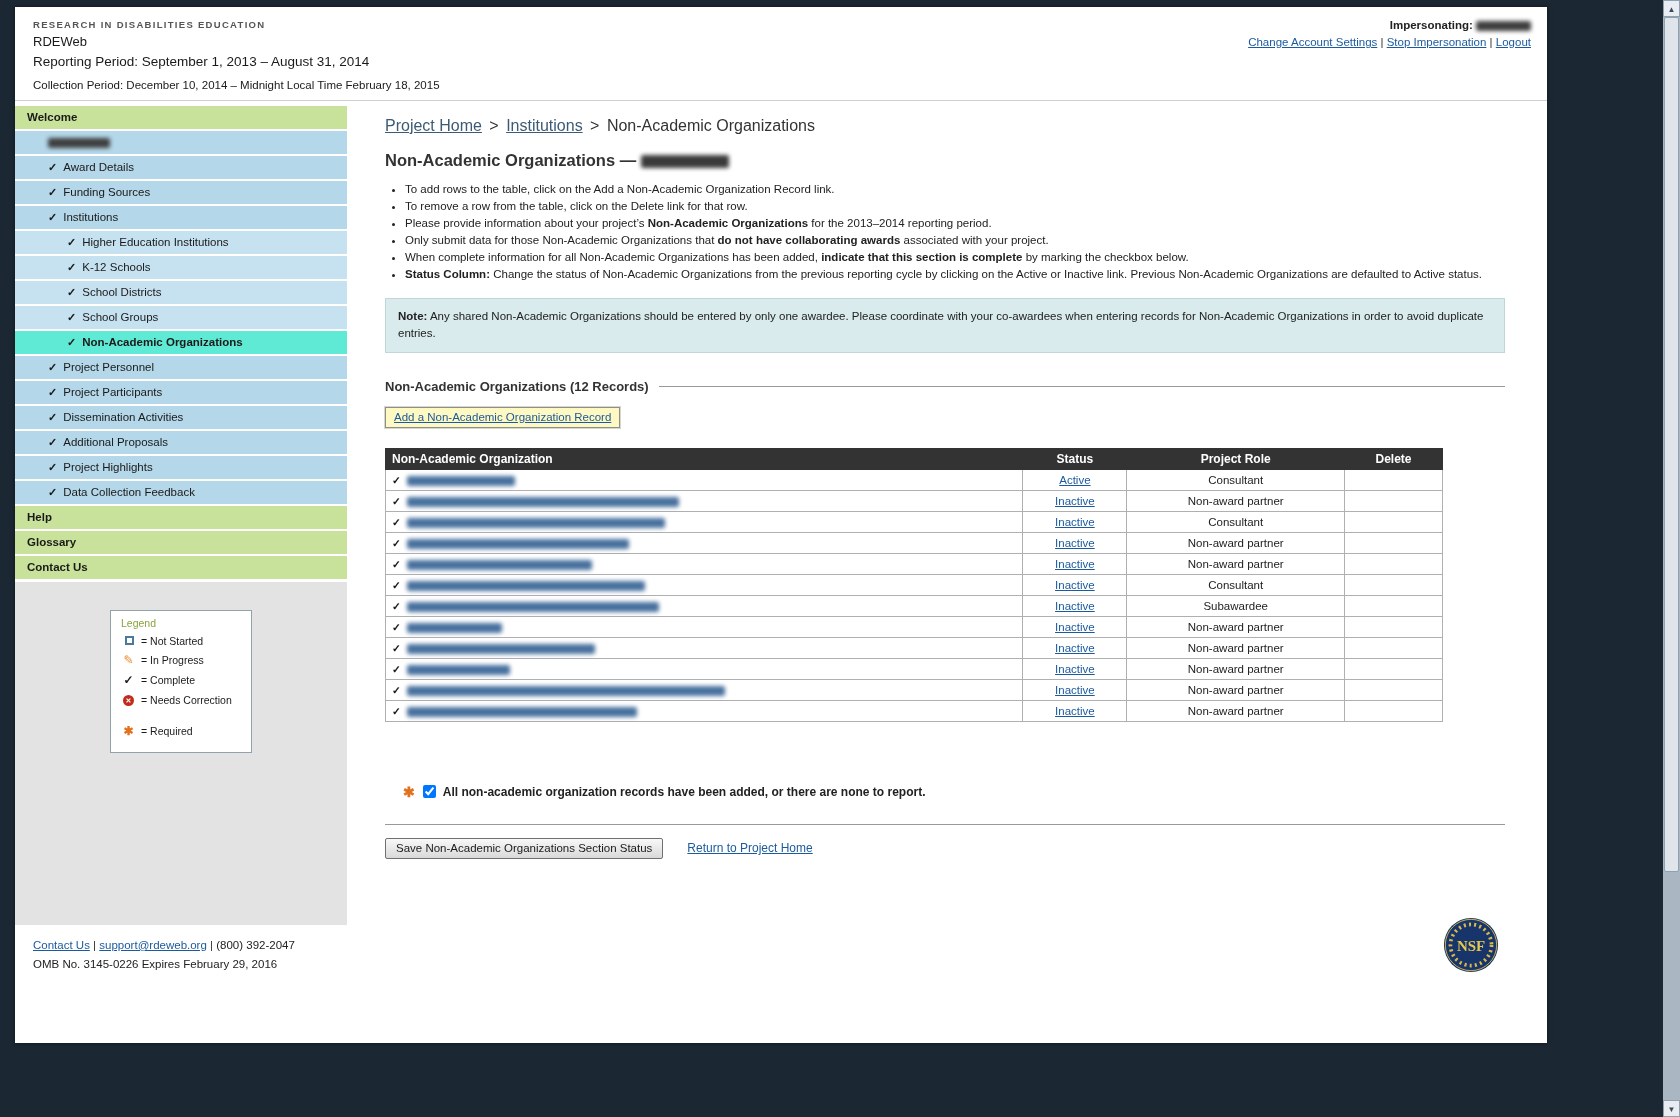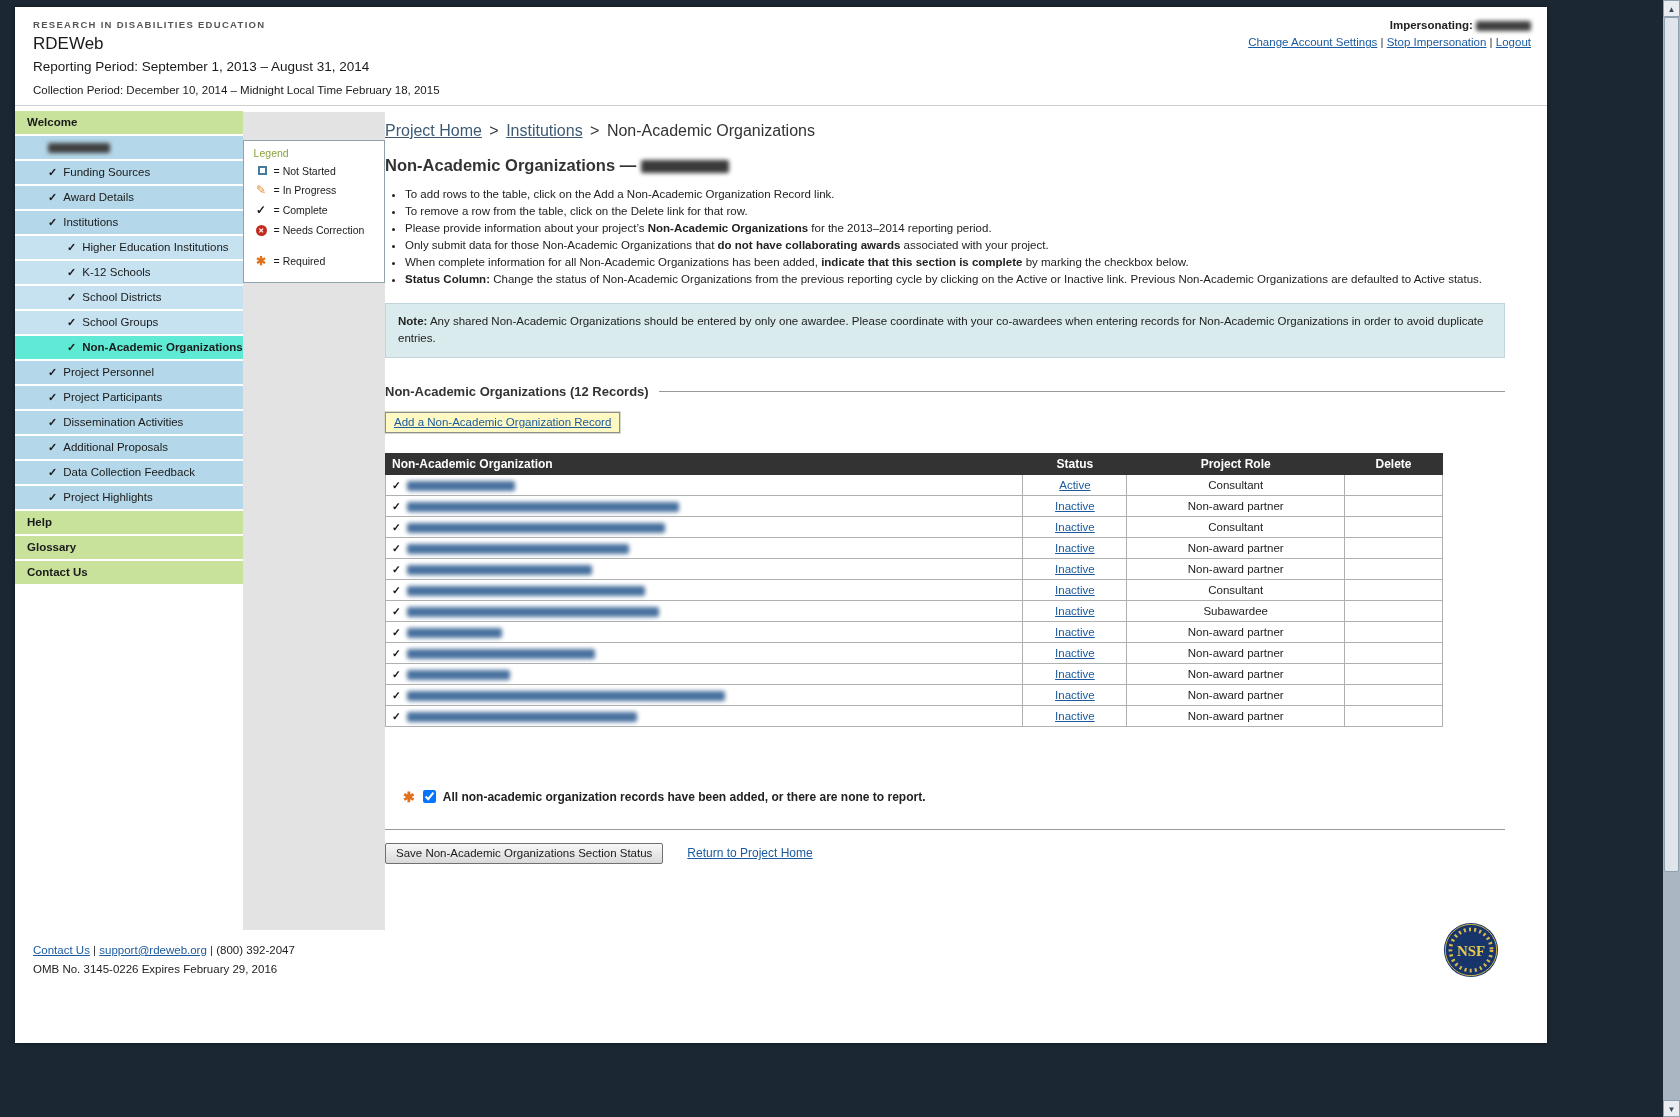--- a/index.html
+++ b/index.html
@@ -19,39 +19,39 @@
     position:absolute; left:15px; top:7px;
     width:1532px; height:1036px;
     background:#fff;
     display:flex; flex-direction:column;
     box-shadow:0 0 4px rgba(0,0,0,.5);
   }
 
   
   .hdr { position:relative; padding:12px 18px 9px 18px; border-bottom:1px solid #cfcfcf; }
   .hdr-eyebrow { font-size:9.5px; letter-spacing:1.3px; color:#555; font-weight:bold; }
-  .hdr-app { font-size:17px; color:#1a1a1a; margin-top:4px; }
+  .hdr-app { font-size:13px; color:#1a1a1a; margin-top:4px; }
   .hdr-reporting { font-size:13.5px; color:#1a1a1a; margin-top:5px; }
   .hdr-collection { font-size:11.5px; color:#1a1a1a; margin-top:10px; }
   .hdr-right { position:absolute; top:12px; right:16px; text-align:right; font-size:11.5px; }
   .hdr-right .line2 { margin-top:5px; }
   .imp-label { font-weight:bold; }
   .sep { color:#333; }
 
   
   .bar { display:inline-block; vertical-align:middle; border-radius:2px; filter:blur(2px); height:10px; }
   .bar.dark { background:#3f3f3f; }
   .bar.link { background:#49719f; }
   .bar.title { background:#3a3a3a; height:13px; }
 
   
   .content-row { display:flex; height:824px; padding-top:5px; }
 
   
-  .sidebar { width:332px; display:flex; flex-direction:row; flex-shrink:0; }
+  .sidebar { width:332px; display:flex; flex-direction:column; flex-shrink:0; }
   .sb-item { height:23px; line-height:23px; margin-bottom:2px; font-size:11.5px; color:#1a1a1a;
              white-space:nowrap; cursor:pointer; }
   .sb-item.green { background:var(--sidebar_green,#c9e29b); font-weight:bold; padding-left:12px; }
   .sb-item.blue  { background:var(--sidebar_blue,#b4d7e9); padding-left:33px; }
   .sb-item.sub   { background:var(--sidebar_subblue,#c6e2f1); padding-left:52px; }
   .sb-item.selected { background:#5eead4; font-weight:bold; }
   .check { margin-right:6px; font-weight:bold; font-size:11px; color:#1a1a1a; }
   .sb-rest { flex:1; background:#e3e3e3; margin-top:1px; padding-top:28px; }
 
   
@@ -136,34 +136,34 @@
       <div class="line2"><a>Change Account Settings</a><span class="sep"> | </span><a>Stop Impersonation</a><span class="sep"> | </span><a>Logout</a></div>
     </div>
   </div>
 
   <div class="content-row">
 
     <div class="sidebar">
       <div>
           <div class="sb-item green"><span class="sb-label">Welcome</span></div>
           <div class="sb-item blue"><span class="bar dark" style="width: 62px;"></span></div>
+          <div class="sb-item blue"><span class="check">✓</span><span class="sb-label">Award Details</span></div>
           <div class="sb-item blue"><span class="check">✓</span><span class="sb-label">Funding Sources</span></div>
-          <div class="sb-item blue"><span class="check">✓</span><span class="sb-label">Award Details</span></div>
           <div class="sb-item blue"><span class="check">✓</span><span class="sb-label">Institutions</span></div>
           <div class="sb-item sub"><span class="check">✓</span><span class="sb-label">Higher Education Institutions</span></div>
           <div class="sb-item sub"><span class="check">✓</span><span class="sb-label">K-12 Schools</span></div>
           <div class="sb-item sub"><span class="check">✓</span><span class="sb-label">School Districts</span></div>
           <div class="sb-item sub"><span class="check">✓</span><span class="sb-label">School Groups</span></div>
           <div class="sb-item sub selected"><span class="check">✓</span><span class="sb-label">Non-Academic Organizations</span></div>
           <div class="sb-item blue"><span class="check">✓</span><span class="sb-label">Project Personnel</span></div>
           <div class="sb-item blue"><span class="check">✓</span><span class="sb-label">Project Participants</span></div>
           <div class="sb-item blue"><span class="check">✓</span><span class="sb-label">Dissemination Activities</span></div>
           <div class="sb-item blue"><span class="check">✓</span><span class="sb-label">Additional Proposals</span></div>
+          <div class="sb-item blue"><span class="check">✓</span><span class="sb-label">Project Highlights</span></div>
           <div class="sb-item blue"><span class="check">✓</span><span class="sb-label">Data Collection Feedback</span></div>
-          <div class="sb-item blue"><span class="check">✓</span><span class="sb-label">Project Highlights</span></div>
           <div class="sb-item green"><span class="sb-label">Help</span></div>
           <div class="sb-item green"><span class="sb-label">Glossary</span></div>
           <div class="sb-item green"><span class="sb-label">Contact Us</span></div>
         </div>
       <div class="sb-rest">
         <div class="legend-box">
           <div class="legend-title">Legend</div>
           <div>
               <div class="legend-item">
                 <span class="licon"><span class="icon-notstarted"></span></span>

